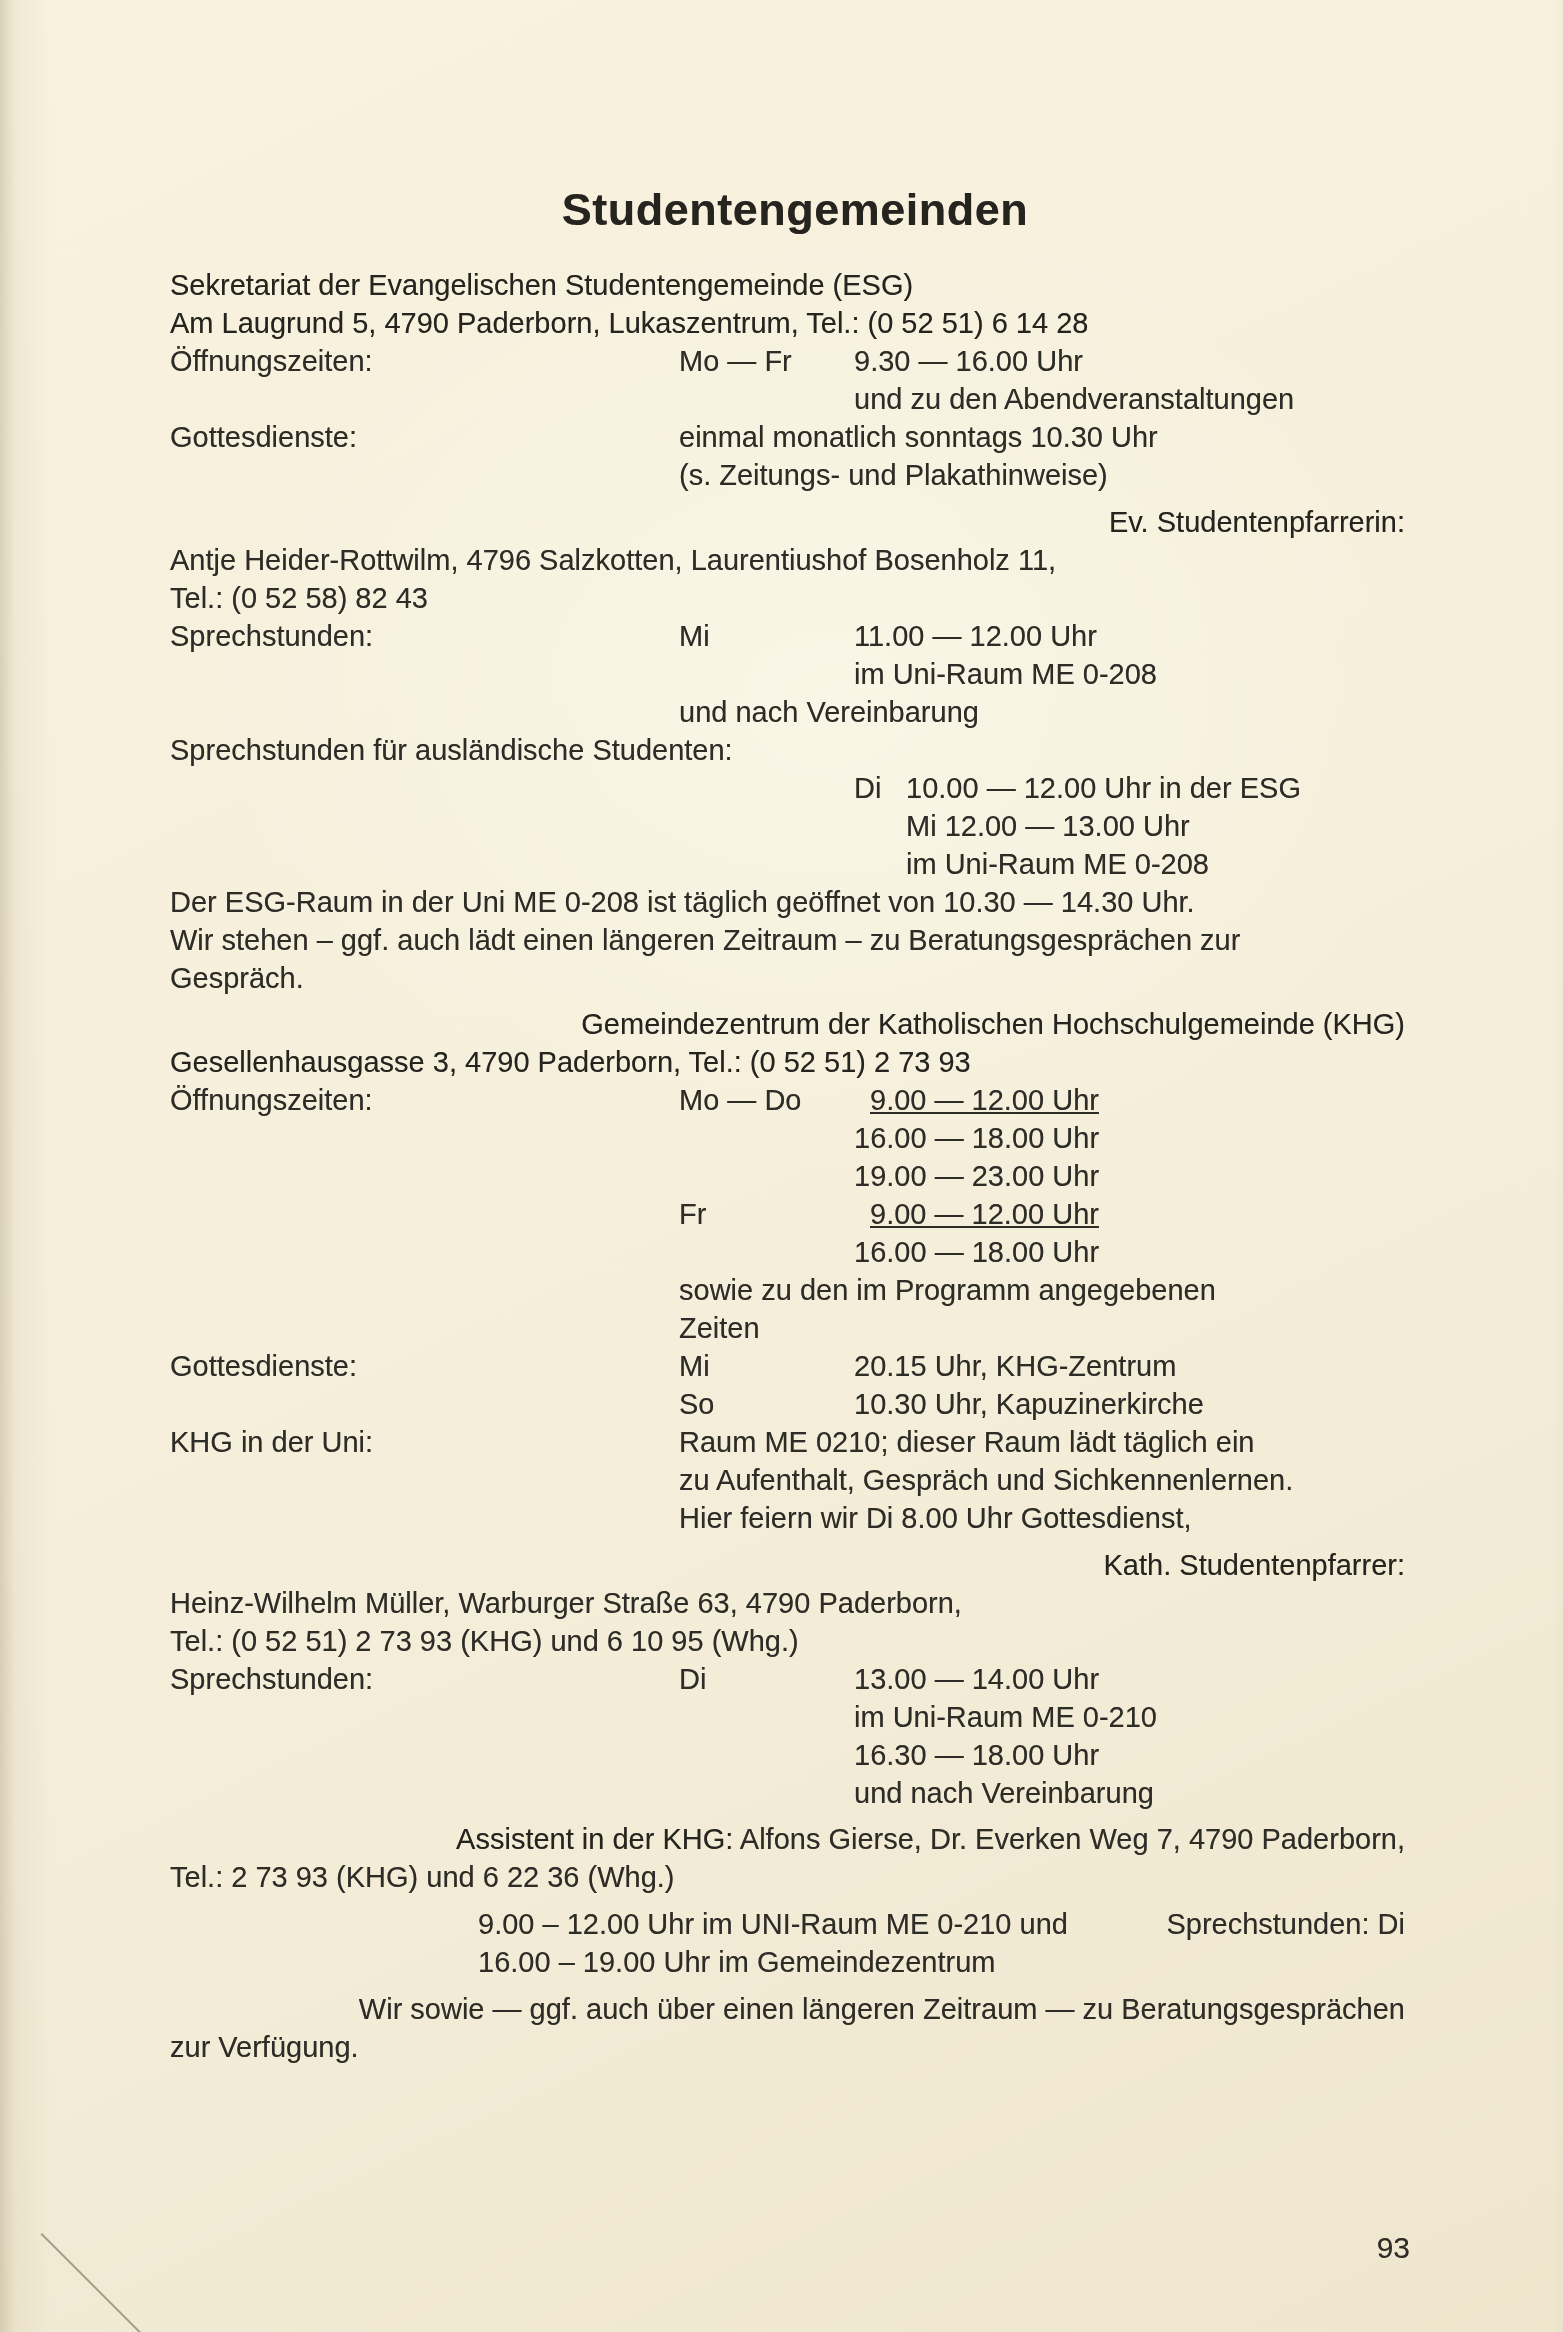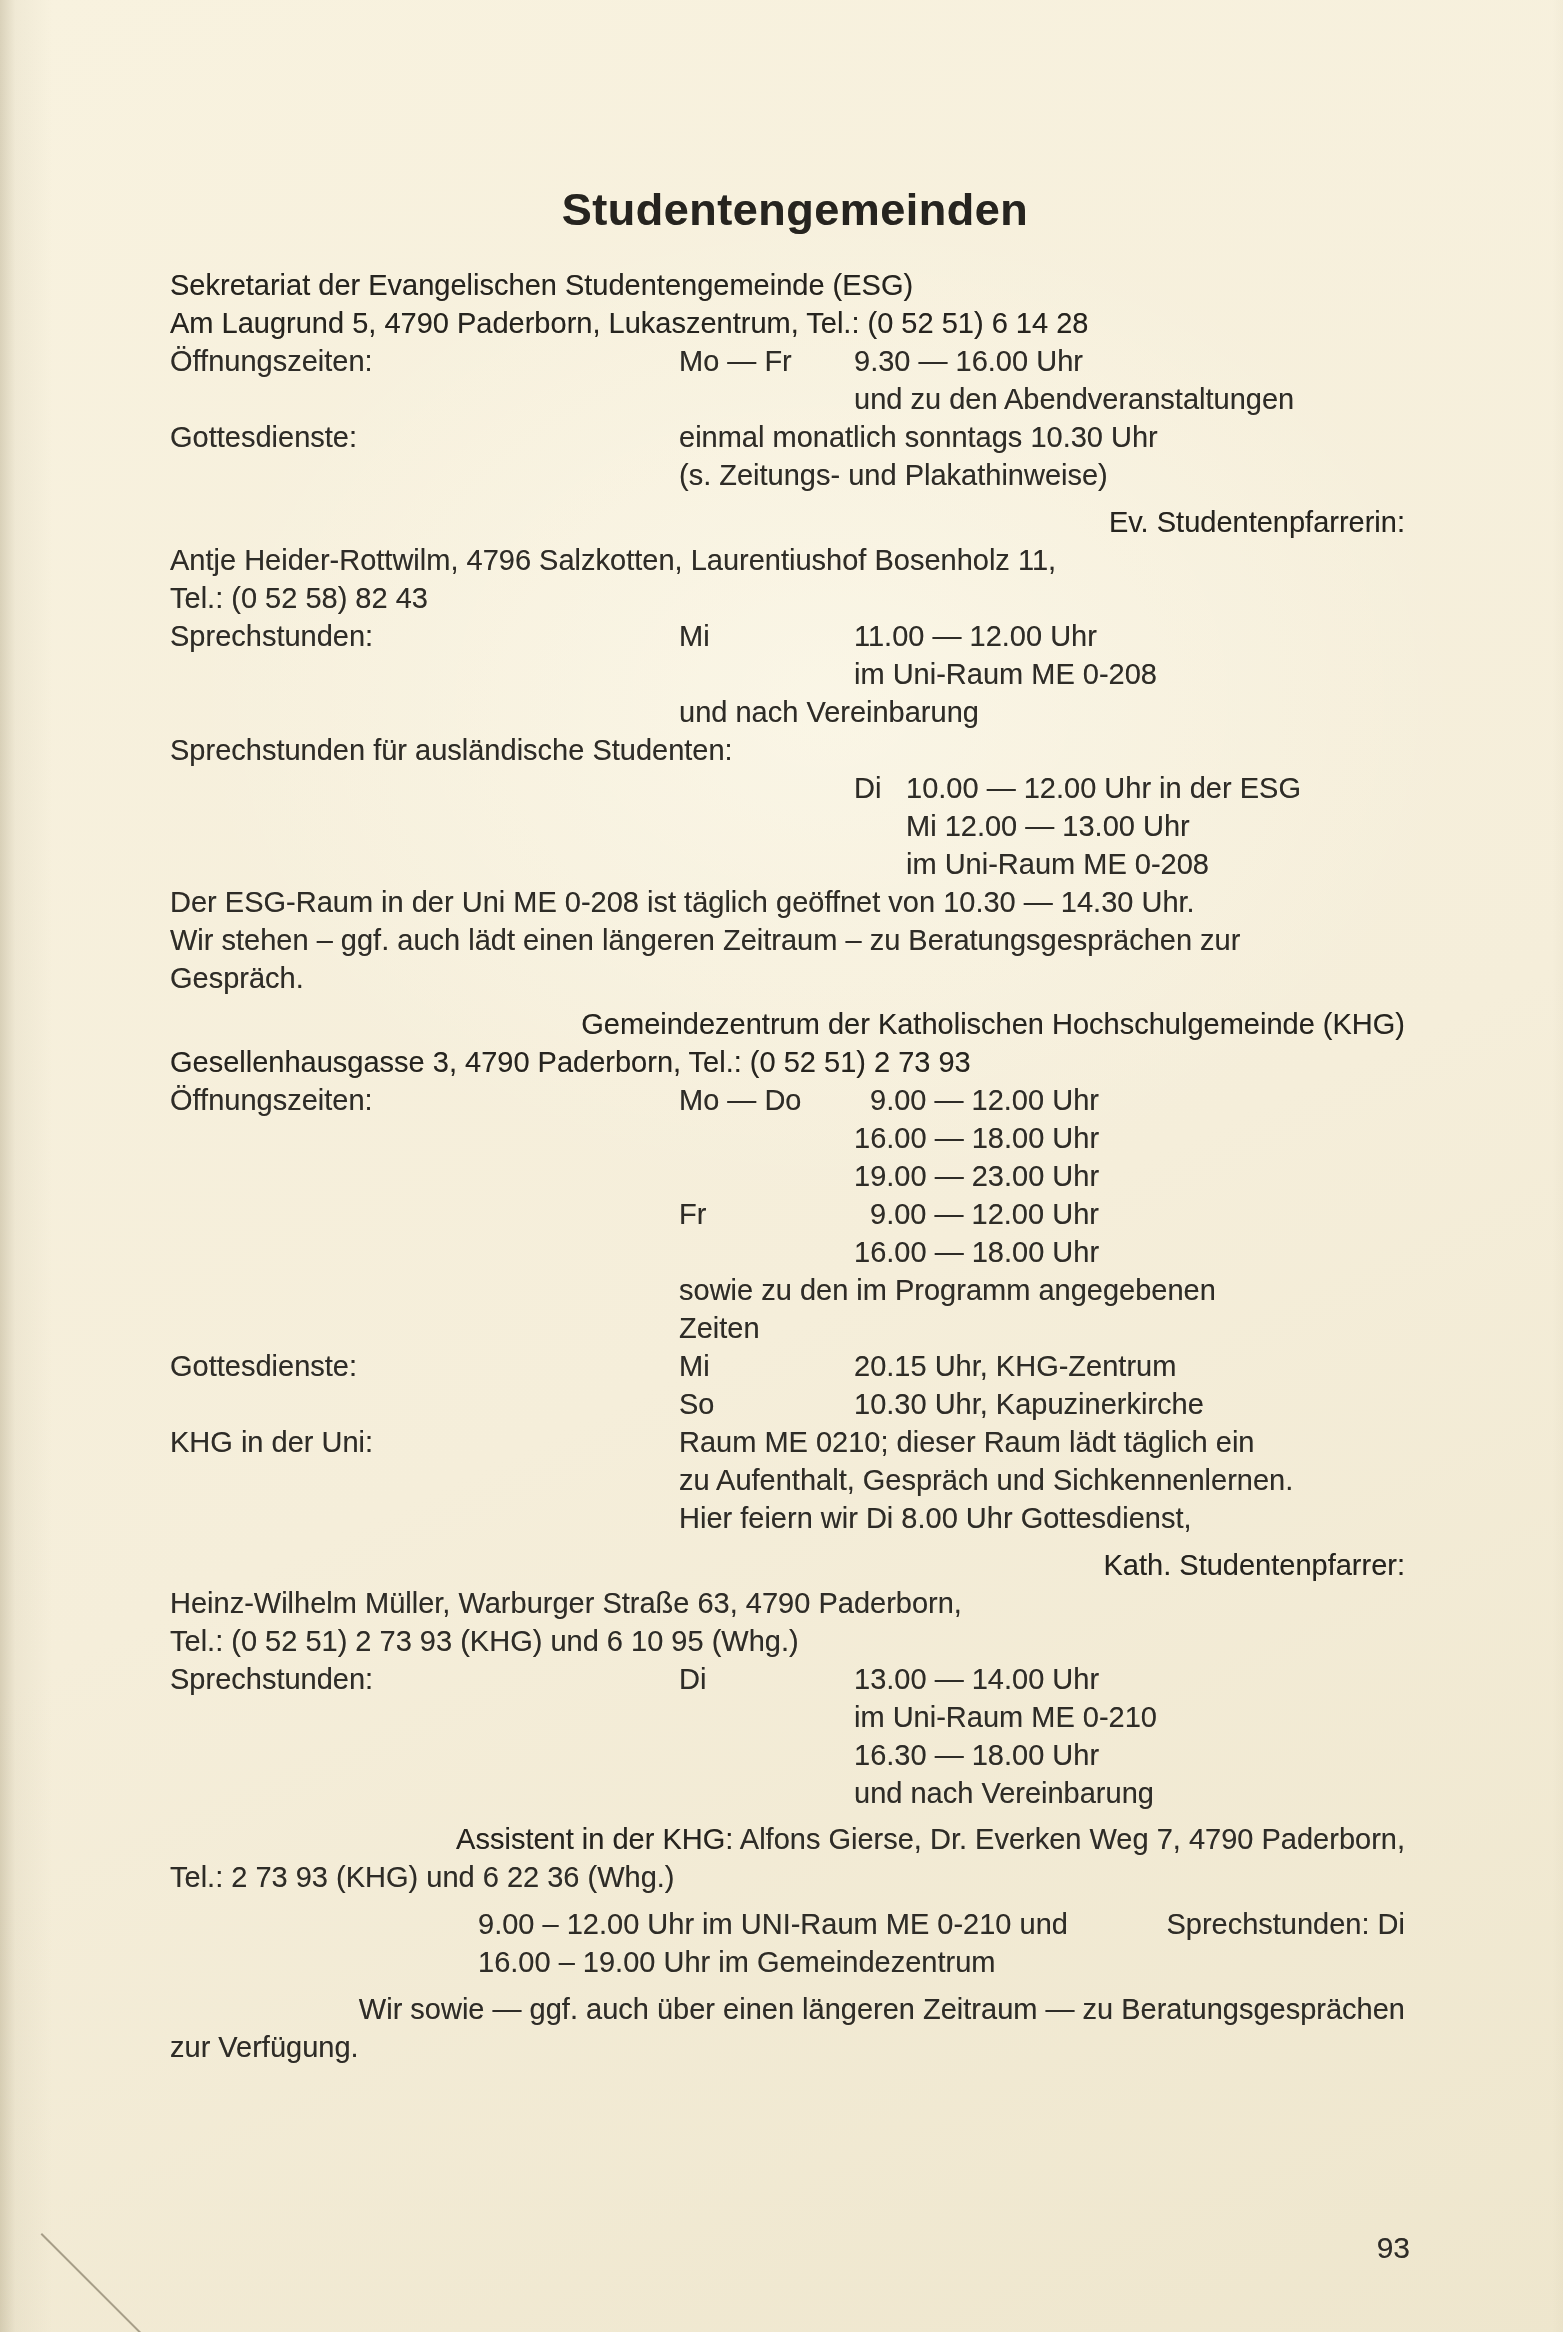--- a/index.html
+++ b/index.html
@@ -43,21 +43,21 @@
     font-size: 29px;
     line-height: 38px;
   }
   .line { position: relative; height: 38px; }
   .line.gap { margin-top: 8.6px; text-align: right; }
   .col { white-space: pre; }
   .col.abs { position: absolute; top: 0; }
   .col.bold { font-weight: 400; color: #26241f; }
   .t1  { left: 509px; }
   .t2  { left: 684px; }
-  .t2b { left: 700px; }
+  .t2b { left: 700px; text-decoration: underline; }
   .t3  { left: 736px; }
   .t4  { left: 308px; }
   .page-number {
     position: absolute;
     top: 2231px;
     right: 180px;
     font-size: 30px;
   }
   .corner-mark {
     position: absolute;

